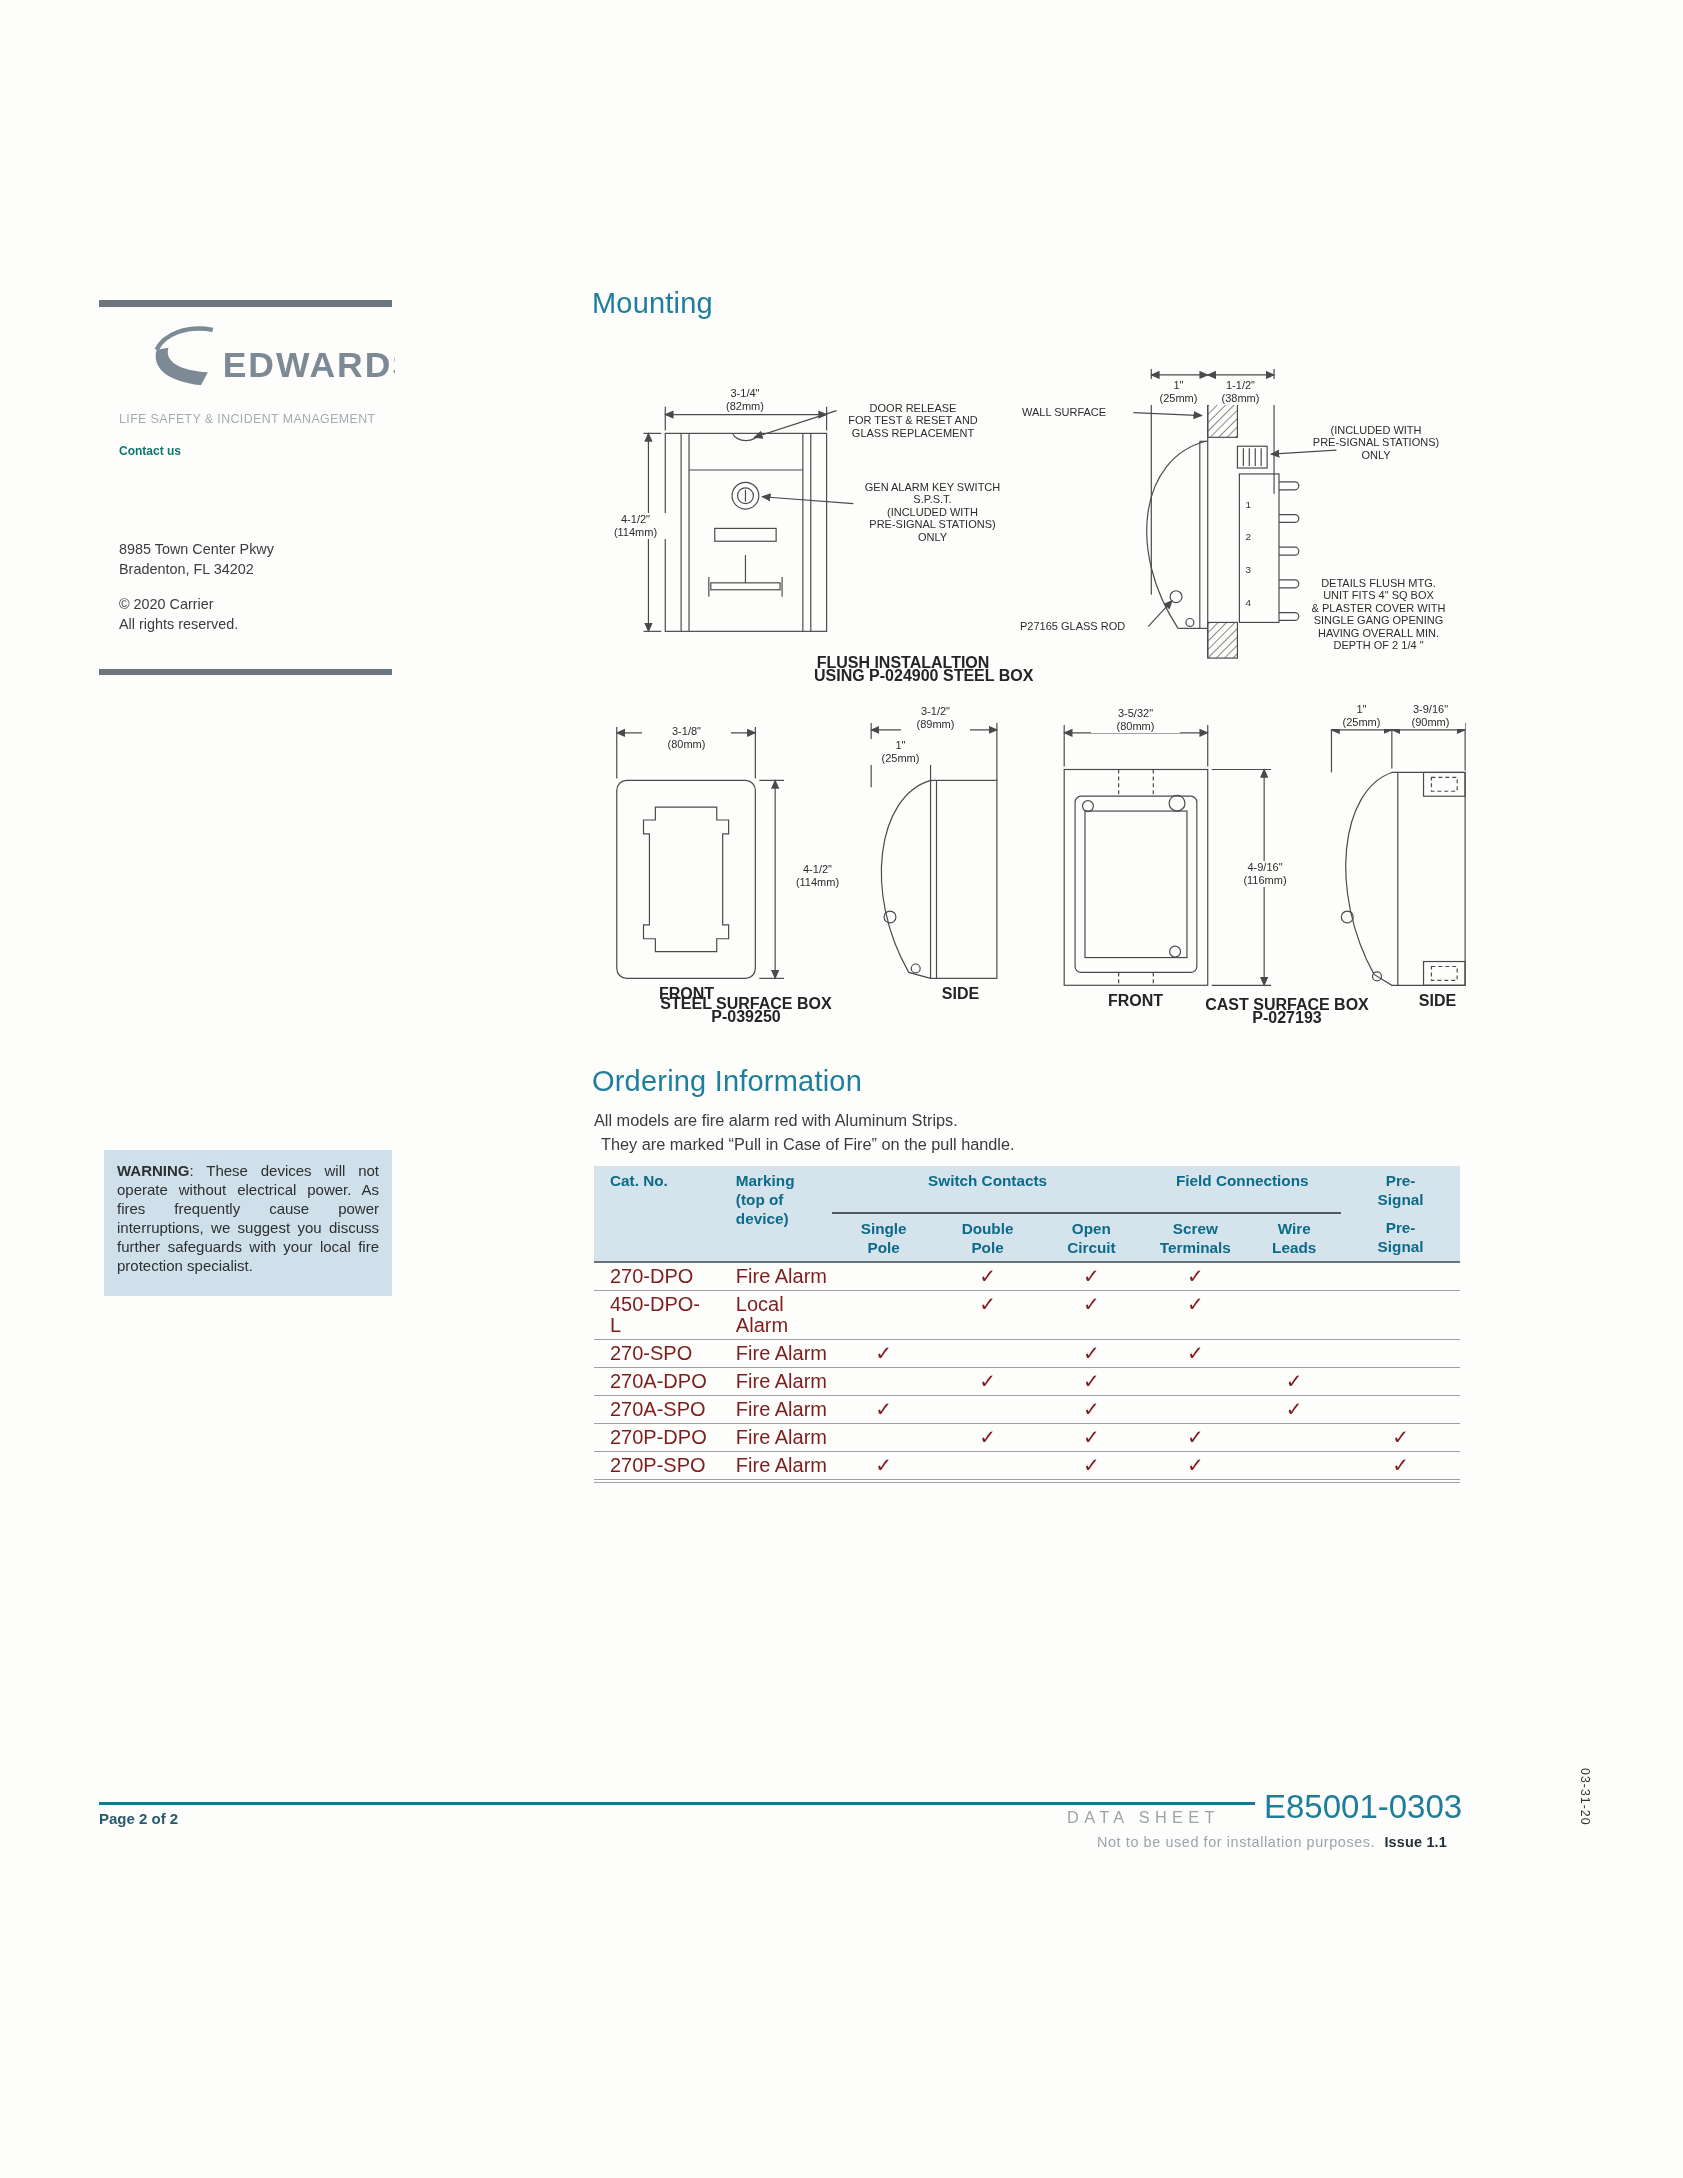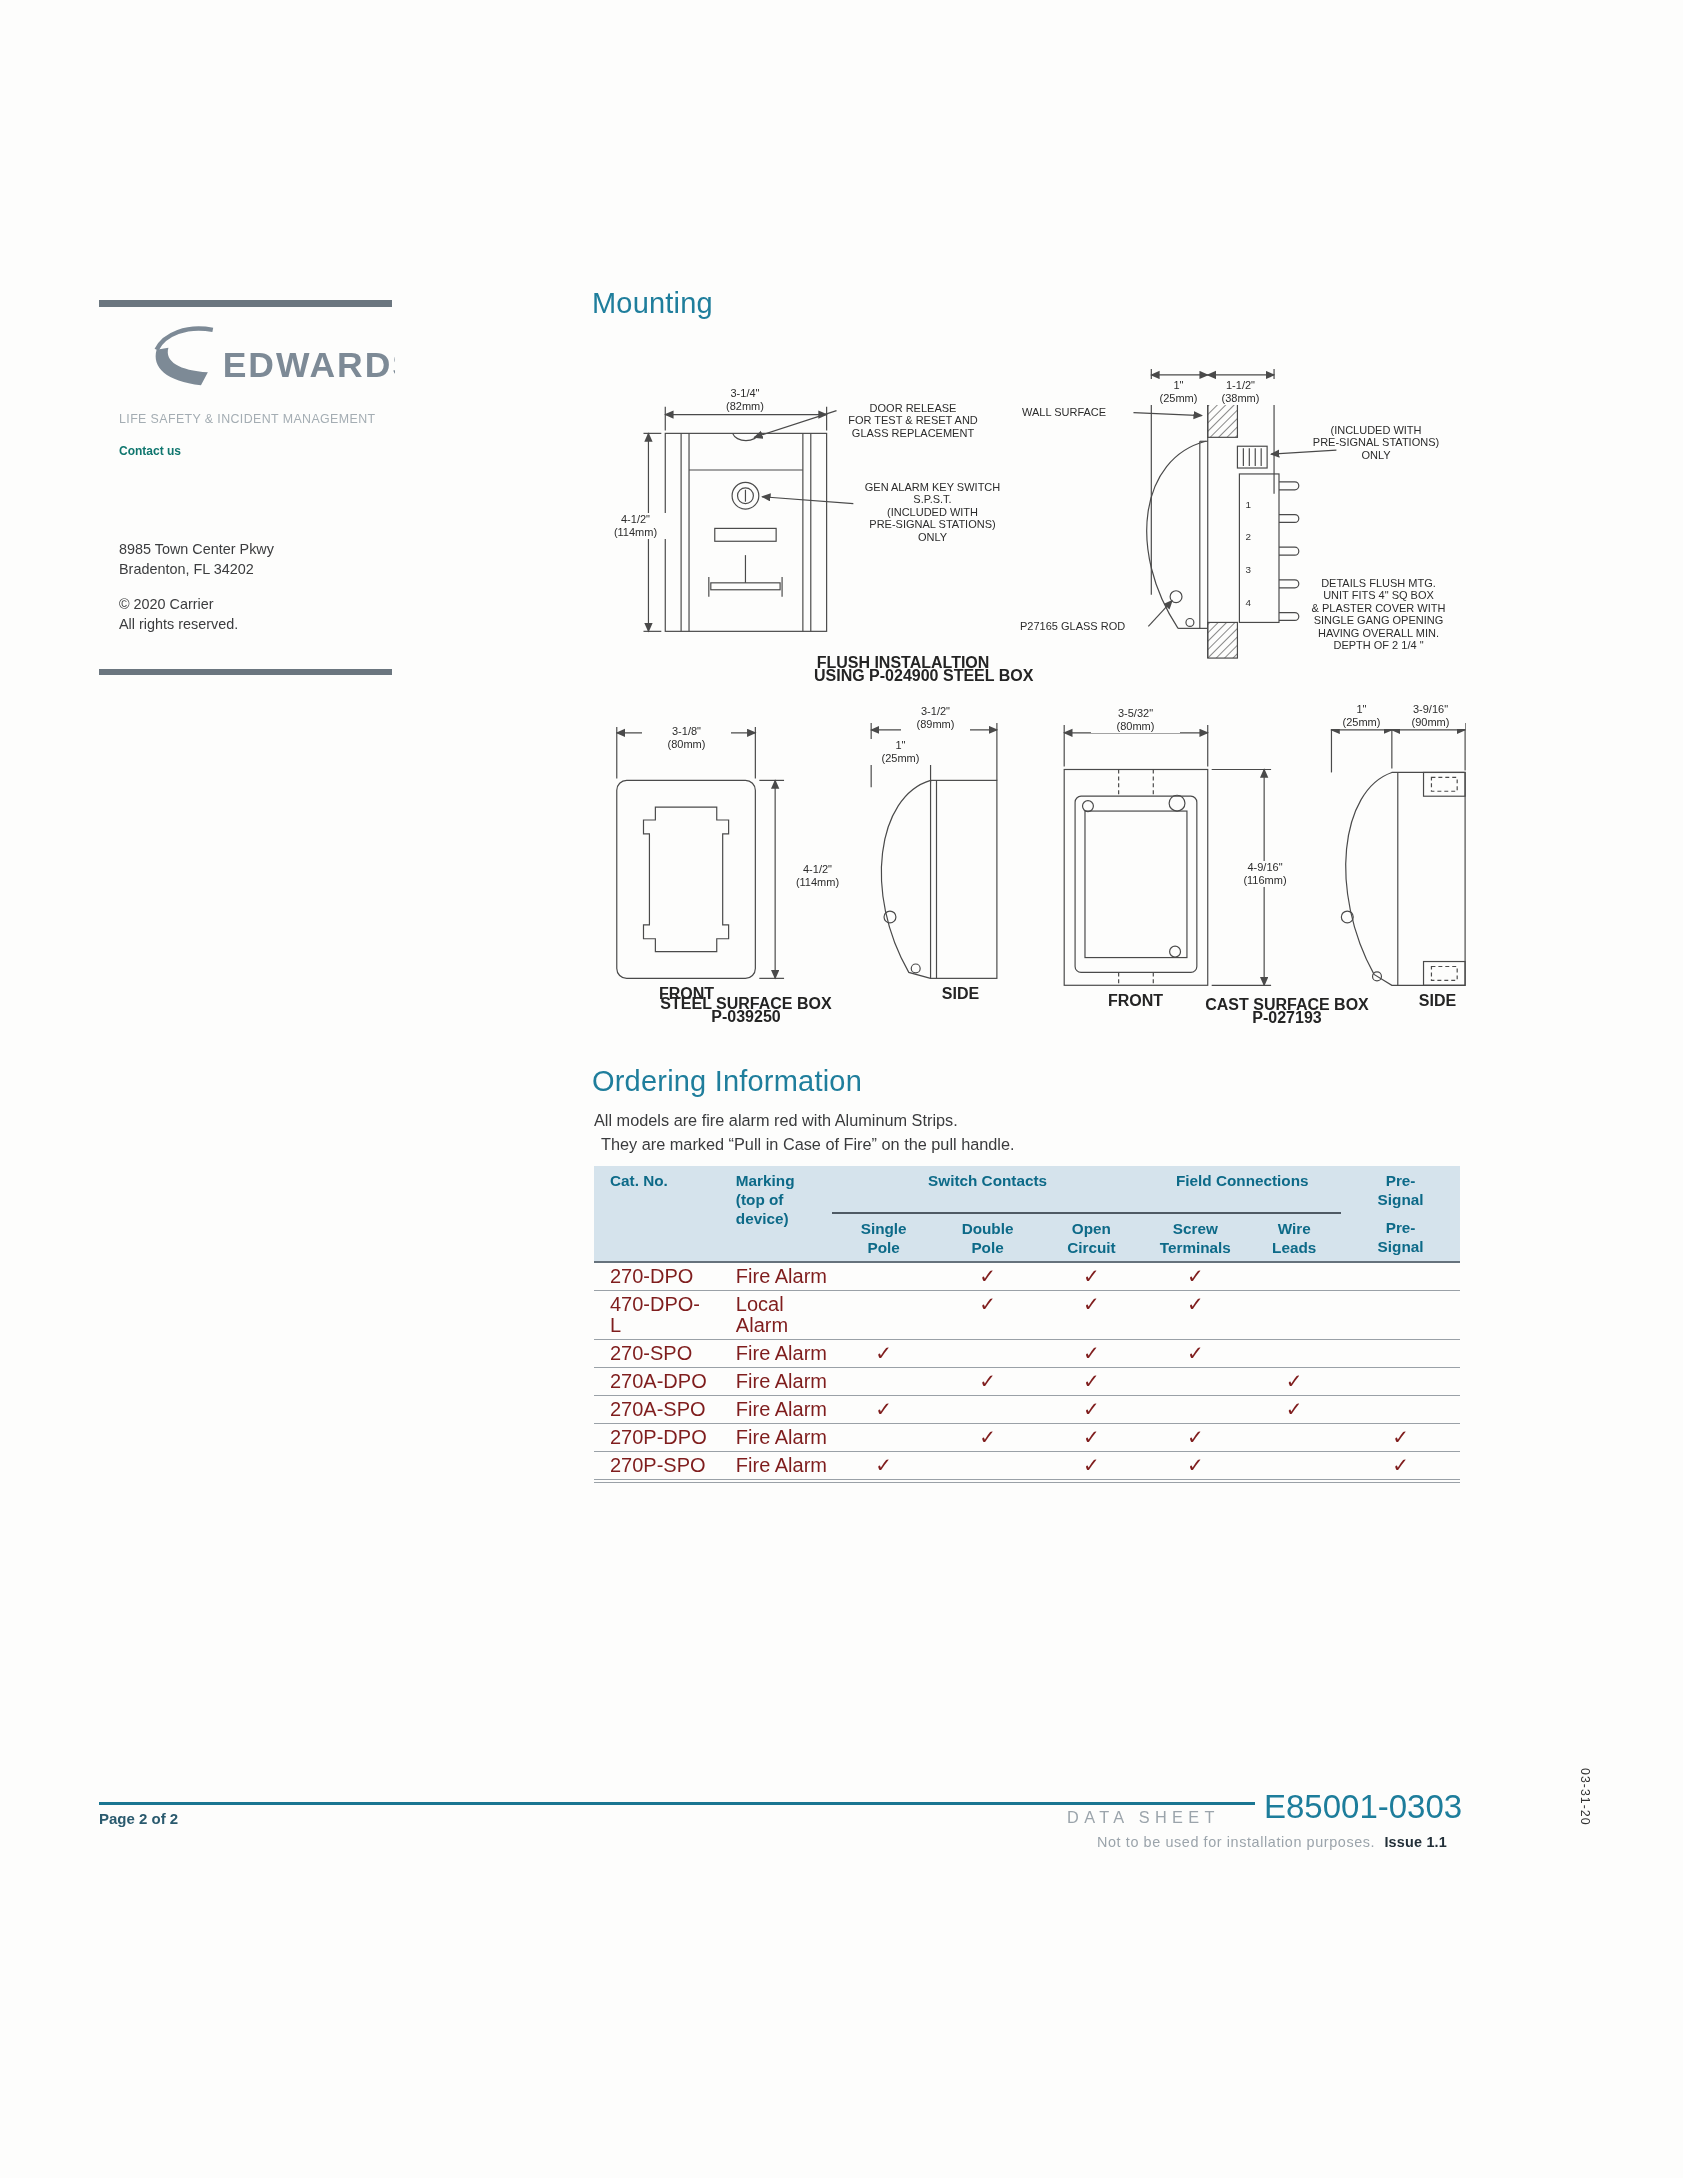--- a/index.html
+++ b/index.html
@@ -67,20 +67,21 @@
     <div>Bradenton, FL 34202</div>
   </div>
 
   <div class="copy" style="left:119px;top:594px">
     <div>© 2020 Carrier</div>
     <div>All rights reserved.</div>
   </div>
 
   <div class="bar" style="left:99px;top:669px;width:293px;height:6px"></div>
 
+  <div class="warnbox"><b>WARNING</b><span>: These devices will not operate without electrical power. As fires frequently cause power interruptions, we suggest you discuss further safeguards with your local fire protection specialist.</span></div>
 
   <div class="bigtitle" style="left:592px;top:287px">Mounting</div>
 
   <div class="diag" style="left:594px;top:347px;width:881px;height:342px">
     <svg width="881" height="342" viewBox="0 0 890 345">
       <defs>
         <marker id="ar1" markerWidth="8" markerHeight="8" refX="7" refY="3.5" orient="auto-start-reverse">
           <path d="M0,0 L8,3.5 L0,7 Z" fill="#4a4a4a"></path>
         </marker>
         <pattern id="hatch1" width="6" height="6" patternUnits="userSpaceOnUse" patternTransform="rotate(45)">
@@ -378,21 +379,21 @@
         <td class="tl">Fire Alarm</td>
         <td></td>
         <td>✓</td>
         <td>✓</td>
         <td>✓</td>
         <td></td>
         <td></td>
       </tr>
       <tr>
         <td class="tl">
-            <div>470-DPO-</div>
+            <div>450-DPO-</div>
             <div>L</div>
           </td>
         <td class="tl">
             <div>Local</div>
             <div>Alarm</div>
           </td>
         <td></td>
         <td>✓</td>
         <td>✓</td>
         <td>✓</td>

